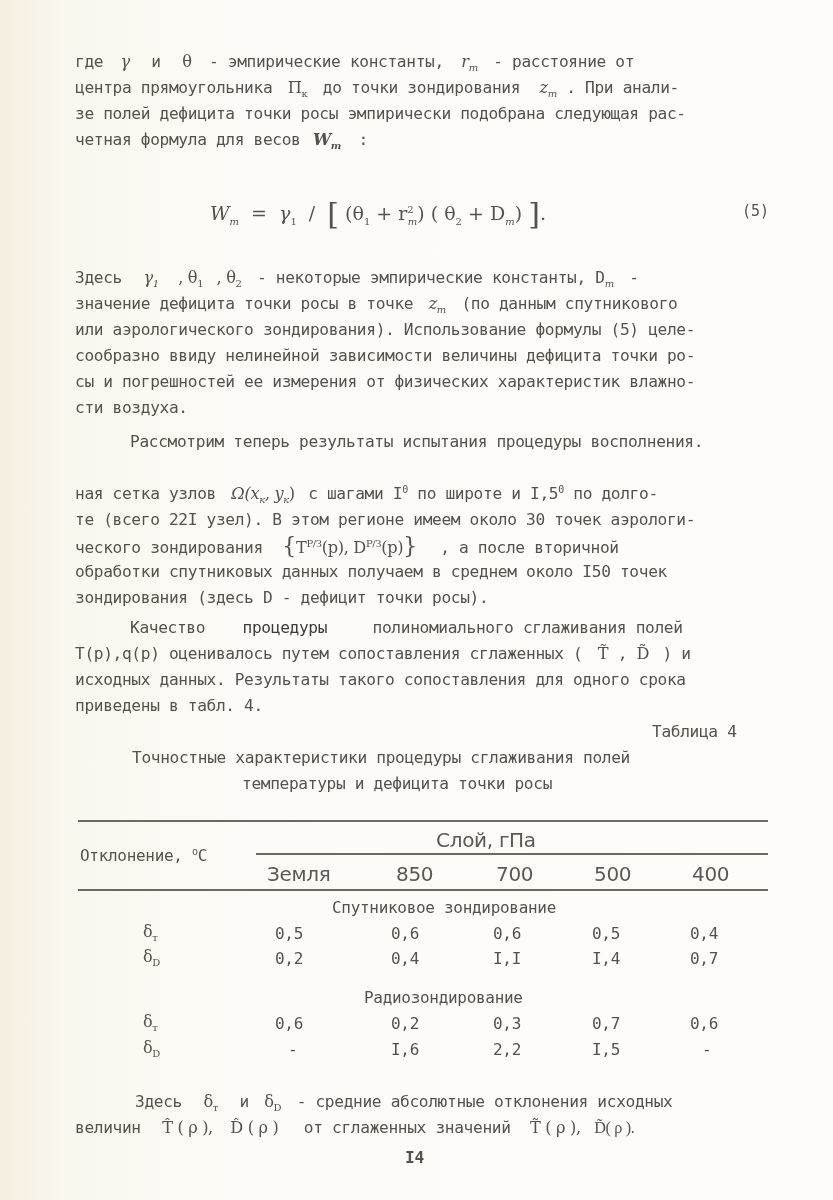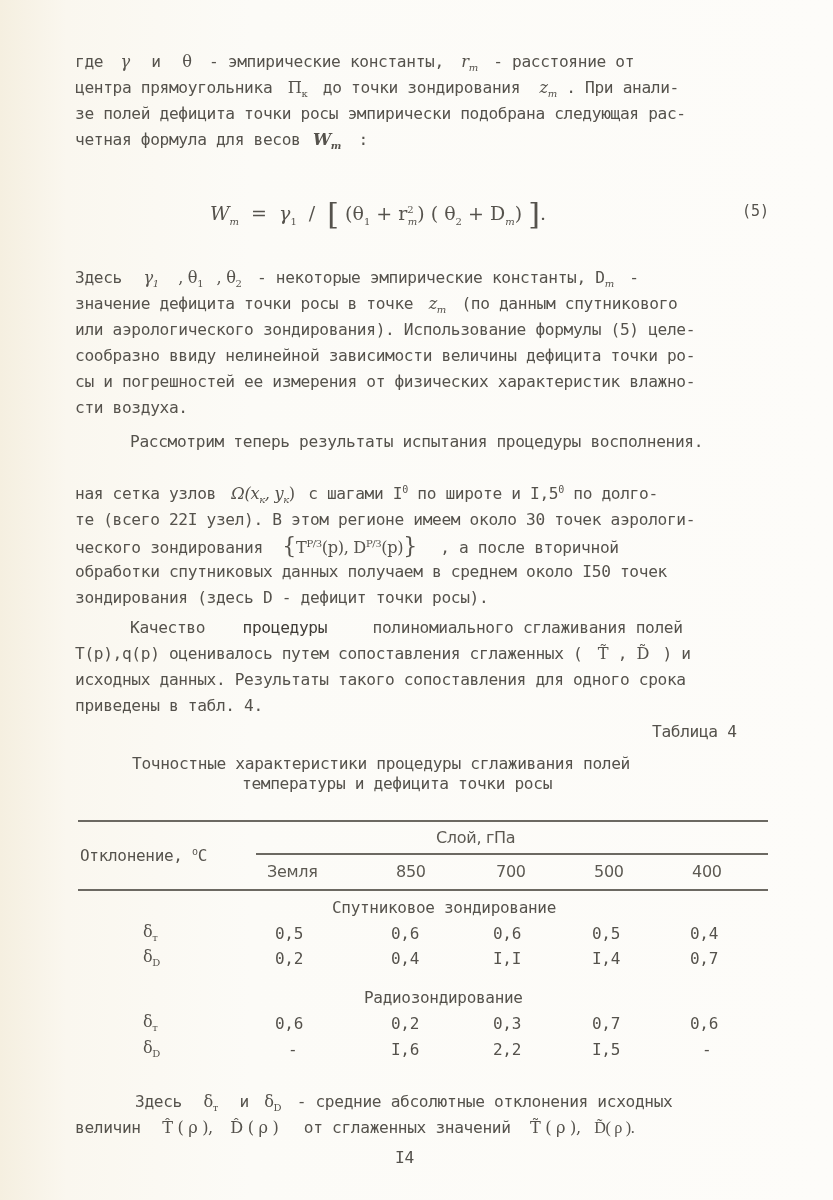--- a/index.html
+++ b/index.html
@@ -20,21 +20,21 @@
     sub, sup { font-size: 10px; line-height: 0; }
     .formula {
       position: absolute; left: 210px; top: 196px; white-space: nowrap;
       font-family: "DejaVu Serif", "Liberation Serif", serif; font-size: 19px; color: #55524c;
     }
     .big { font-size: 30px; vertical-align: -4px; font-weight: 300; }
     .eqnum { position: absolute; left: 742px; top: 202px; font-size: 15px; }
     .hr { position: absolute; height: 2px; background: #6c6962; }
     .cell { position: absolute; font-size: 16px; white-space: nowrap; letter-spacing: -0.3px; }
     .num { font-family: "DejaVu Sans Mono", monospace; }
-    .hdr { font-family: "DejaVu Sans", "Liberation Sans", sans-serif; font-size: 16px; color: #5c5952; }
+    .hdr { font-family: "DejaVu Sans", "Liberation Sans", sans-serif; font-size: 20px; color: #5c5952; }
   </style>
 </head>
 <body>
 
 <div class="page">
 
   <div class="line" style="top:52px;">
     <span>где</span>
     <span class="math" style="margin-left:8px;">γ</span>
     <span style="margin-left:12px;">и</span>
@@ -116,21 +116,21 @@
     <span>T(p),q(p) оценивалось путем сопоставления сглаженных (</span>
     <span class="rm" style="margin-left:6px;">T̃</span>
     <span>,</span>
     <span class="rm">D̃</span>
     <span style="margin-left:4px;">) и</span>
   </div>
   <div class="line" style="top:670px;">исходных данных. Результаты такого сопоставления для одного срока</div>
   <div class="line" style="top:696px;">приведены в табл. 4.</div>
 
   <div class="line" style="top:722px; left:652px;">Таблица 4</div>
-  <div class="line" style="top:748px; left:132px;margin-top:6px;">Точностные характеристики процедуры сглаживания полей</div>
+  <div class="line" style="top:748px; left:132px;">Точностные характеристики процедуры сглаживания полей</div>
   <div class="line" style="top:774px; left:242px;">температуры и дефицита точки росы</div>
 
   <div>
     <div class="hr" style="left:78px; top:820px; width:690px;"></div>
     <div class="hr" style="left:256px; top:853px; width:512px;"></div>
     <div class="hr" style="left:78px; top:889px; width:690px;"></div>
 
     <div class="cell" style="left:80px; top:846px;">
       <span>Отклонение,</span>
       <sup>о</sup><span>С</span>
@@ -183,14 +183,14 @@
   </div>
   <div class="line" style="top:1118px;">
     <span>величин</span>
     <span class="rm" style="margin-left:12px;">T̂ ( ρ ),</span>
     <span class="rm" style="margin-left:8px;">D̂ ( ρ )</span>
     <span style="margin-left:16px;">от сглаженных значений</span>
     <span class="rm" style="margin-left:10px;">T̃ ( ρ ),</span>
     <span class="rm" style="margin-left:4px;font-family:Liberation Serif, serif;">D̃( ρ ).</span>
   </div>
 
-  <div class="line" style="top:1148px; left:395px;">I4</div>
+  <div class="line" style="top:1148px; left:405px;font-weight:bold;">I4</div>
 </div>
 
 </body></html>

